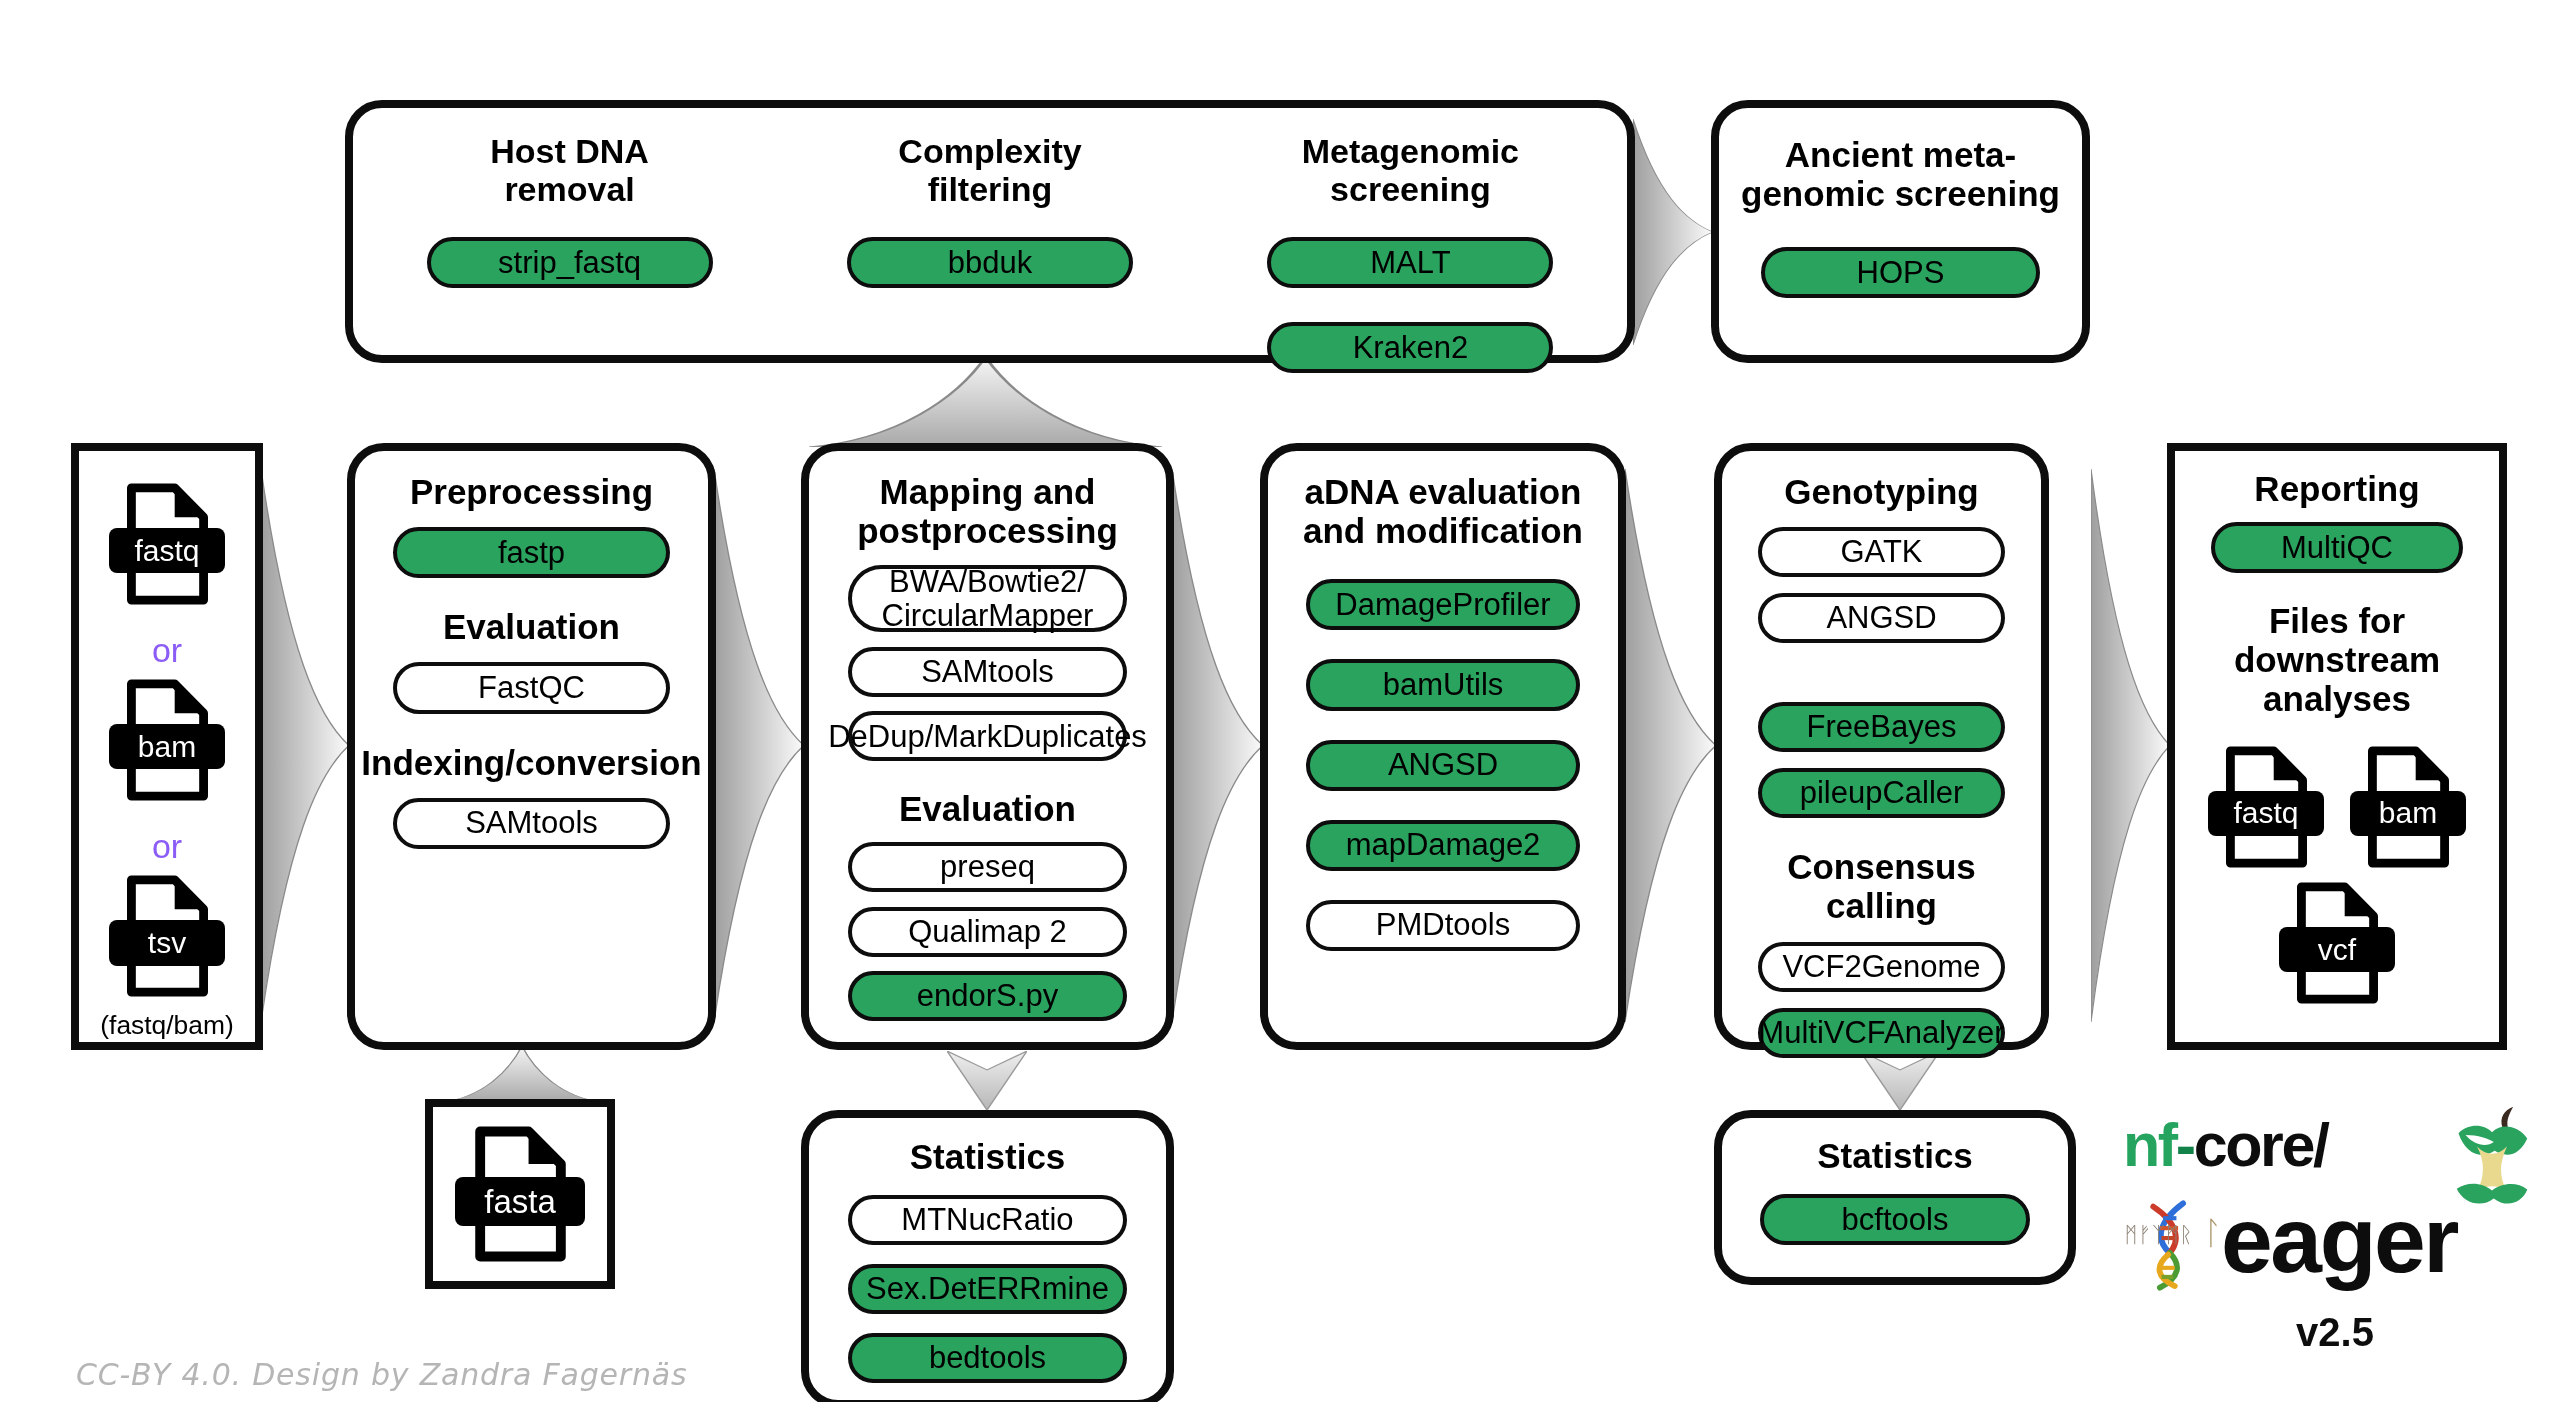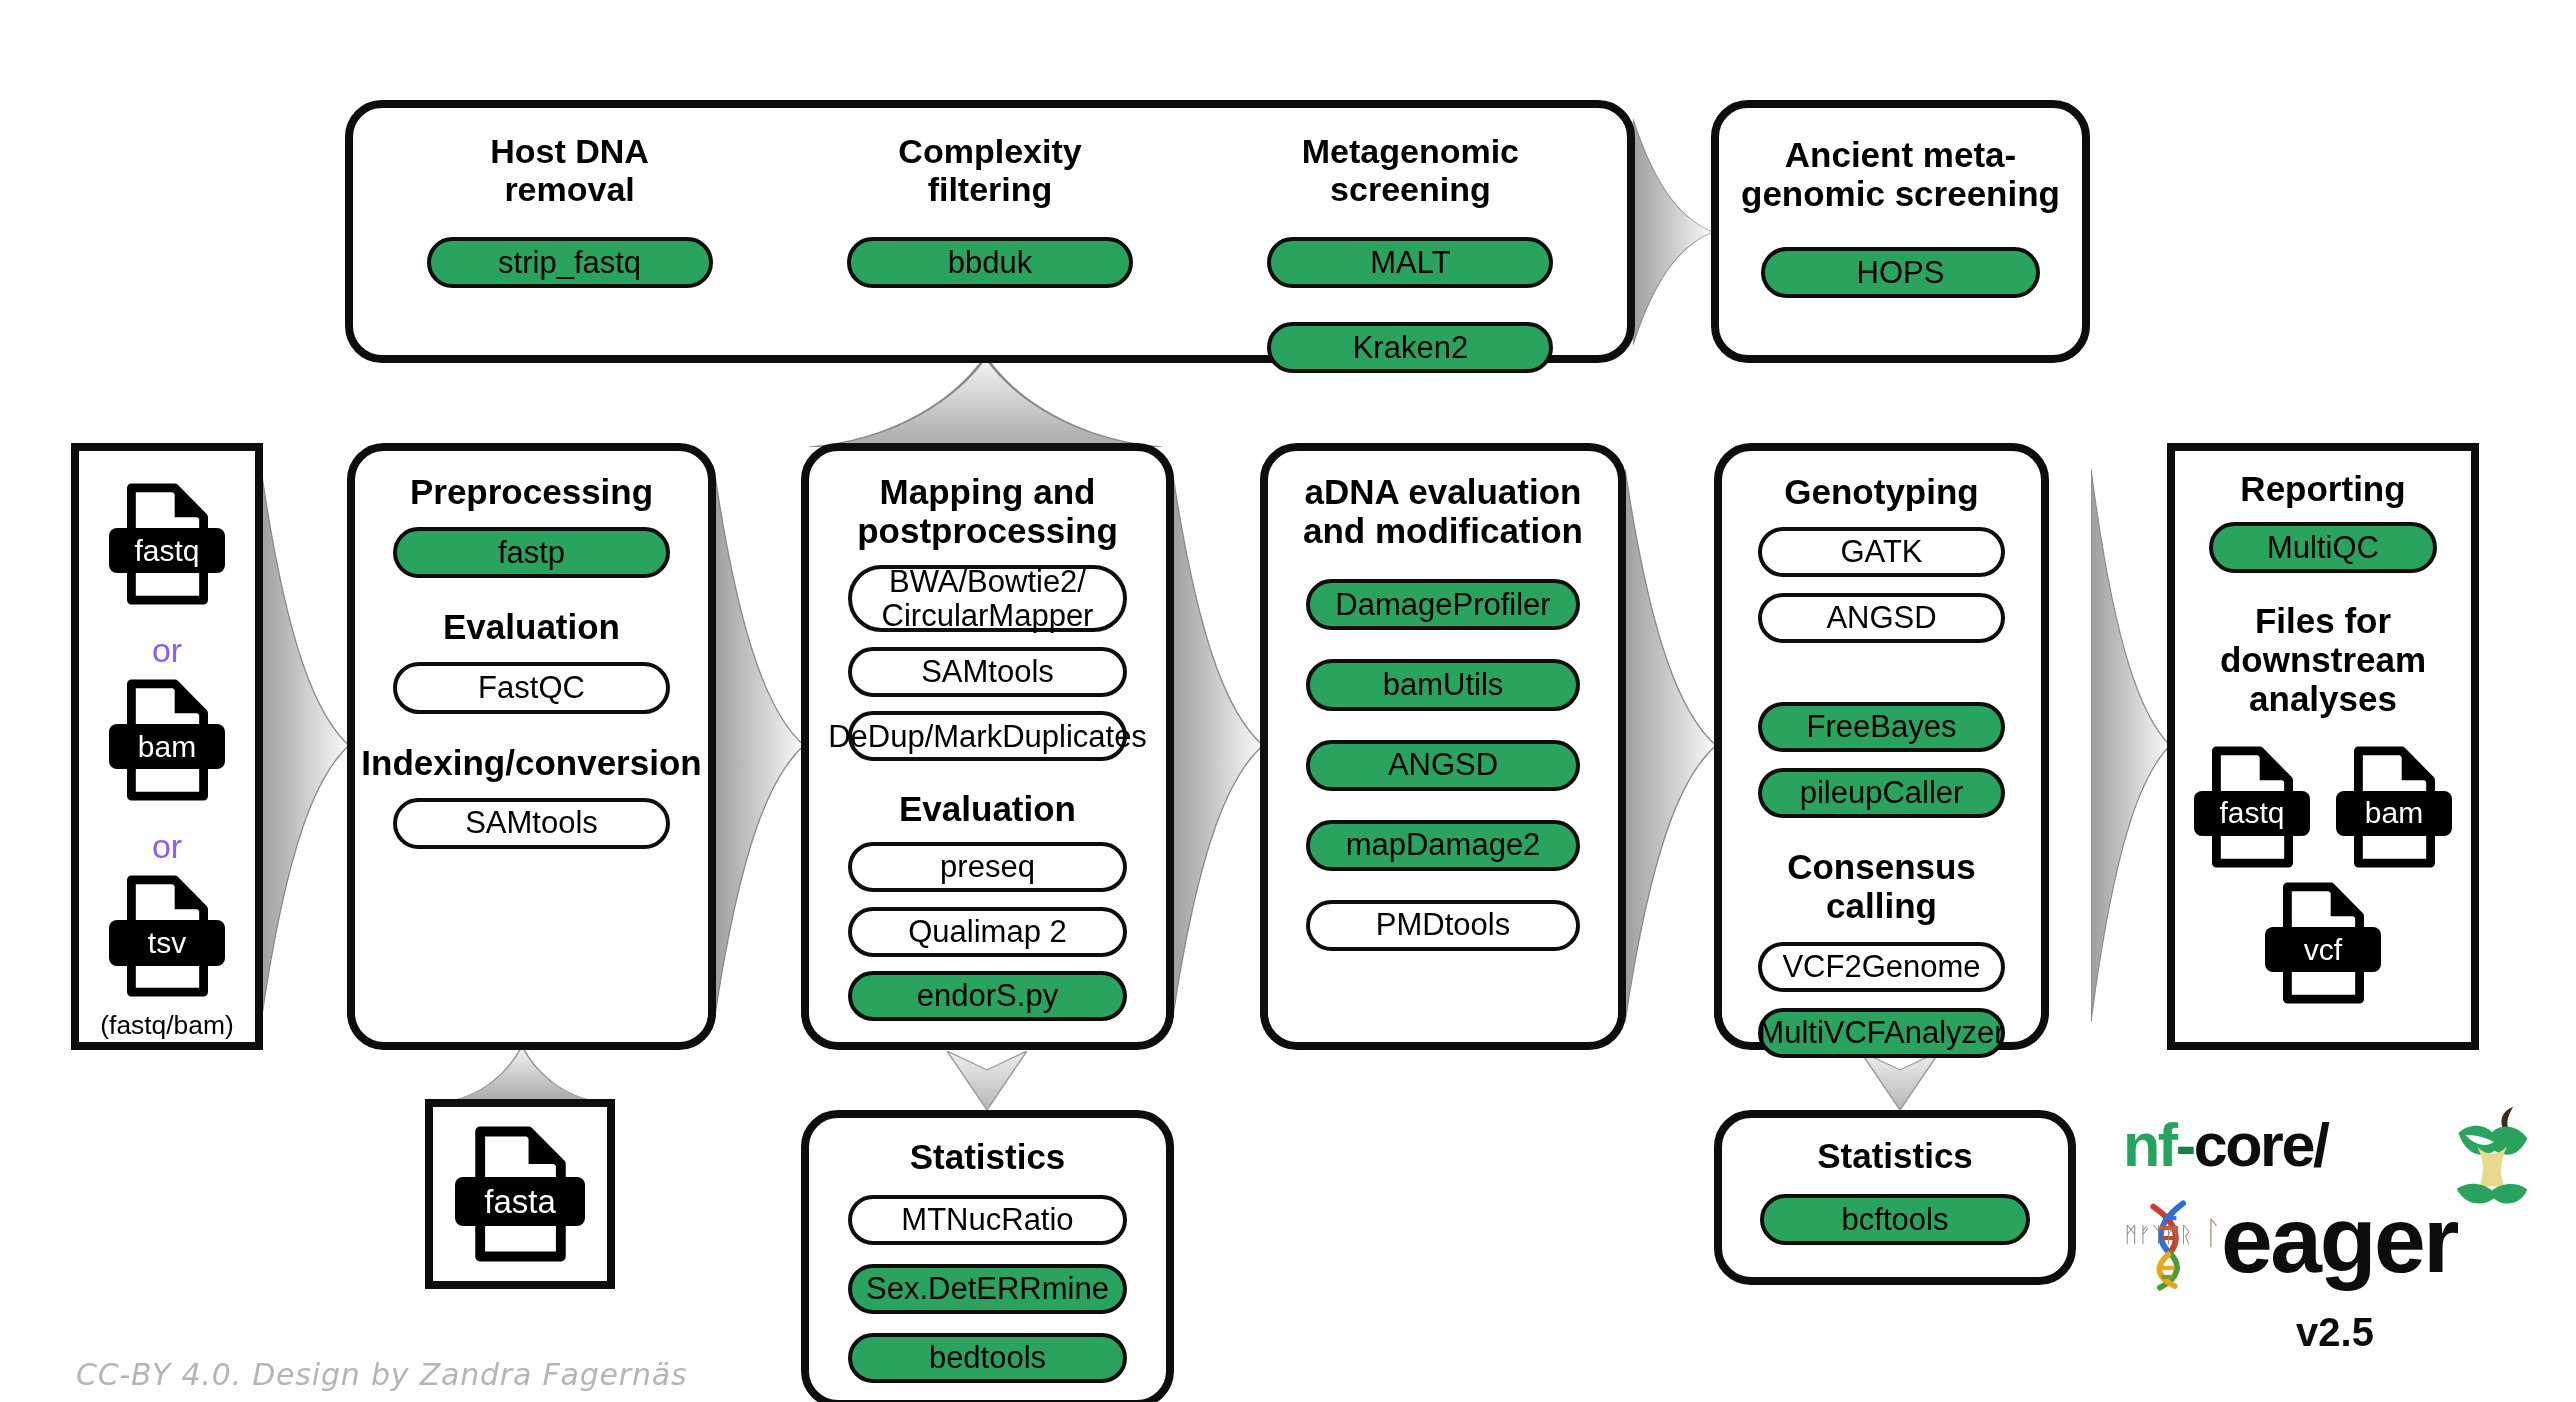--- a/index.html
+++ b/index.html
@@ -14,21 +14,21 @@
   .rounded{border-radius:37px;}
   .square{border-radius:0;border-width:8px;}
 
   #box-screening{left:345px;top:100px;width:1290px;height:263px;}
   #box-ancient{left:1711px;top:100px;width:379px;height:263px;}
   #box-input{left:71px;top:443px;width:192px;height:607px;}
   #box-preprocessing{left:347px;top:443px;width:369px;height:607px;}
   #box-mapping{left:801px;top:443px;width:373px;height:607px;}
   #box-adna{left:1260px;top:443px;width:366px;height:607px;}
   #box-genotyping{left:1714px;top:443px;width:335px;height:607px;}
-  #box-reporting{left:2167px;top:443px;width:312px;height:607px;}
+  #box-reporting{left:2167px;top:443px;width:340px;height:607px;}
   #box-fasta{left:425px;top:1099px;width:190px;height:190px;}
   #box-stats-mapping{left:801px;top:1110px;width:373px;height:298px;}
   #box-stats-genotyping{left:1714px;top:1110px;width:362px;height:175px;}
 
   .content{position:absolute;left:0;right:0;top:0;bottom:0;display:flex;flex-direction:column;align-items:center;padding:21px 16px;gap:16px;}
   #box-screening .content{flex-direction:row;align-items:stretch;padding:24px 6.4px;gap:0;}
   .col{flex:1;display:flex;flex-direction:column;align-items:center;}
   .tools{display:flex;flex-direction:column;gap:34px;margin-top:29px;width:100%;align-items:center;}
   #box-ancient .content{padding-top:27px;}
   #box-ancient .pill{width:84%;margin-top:17.6px;}

